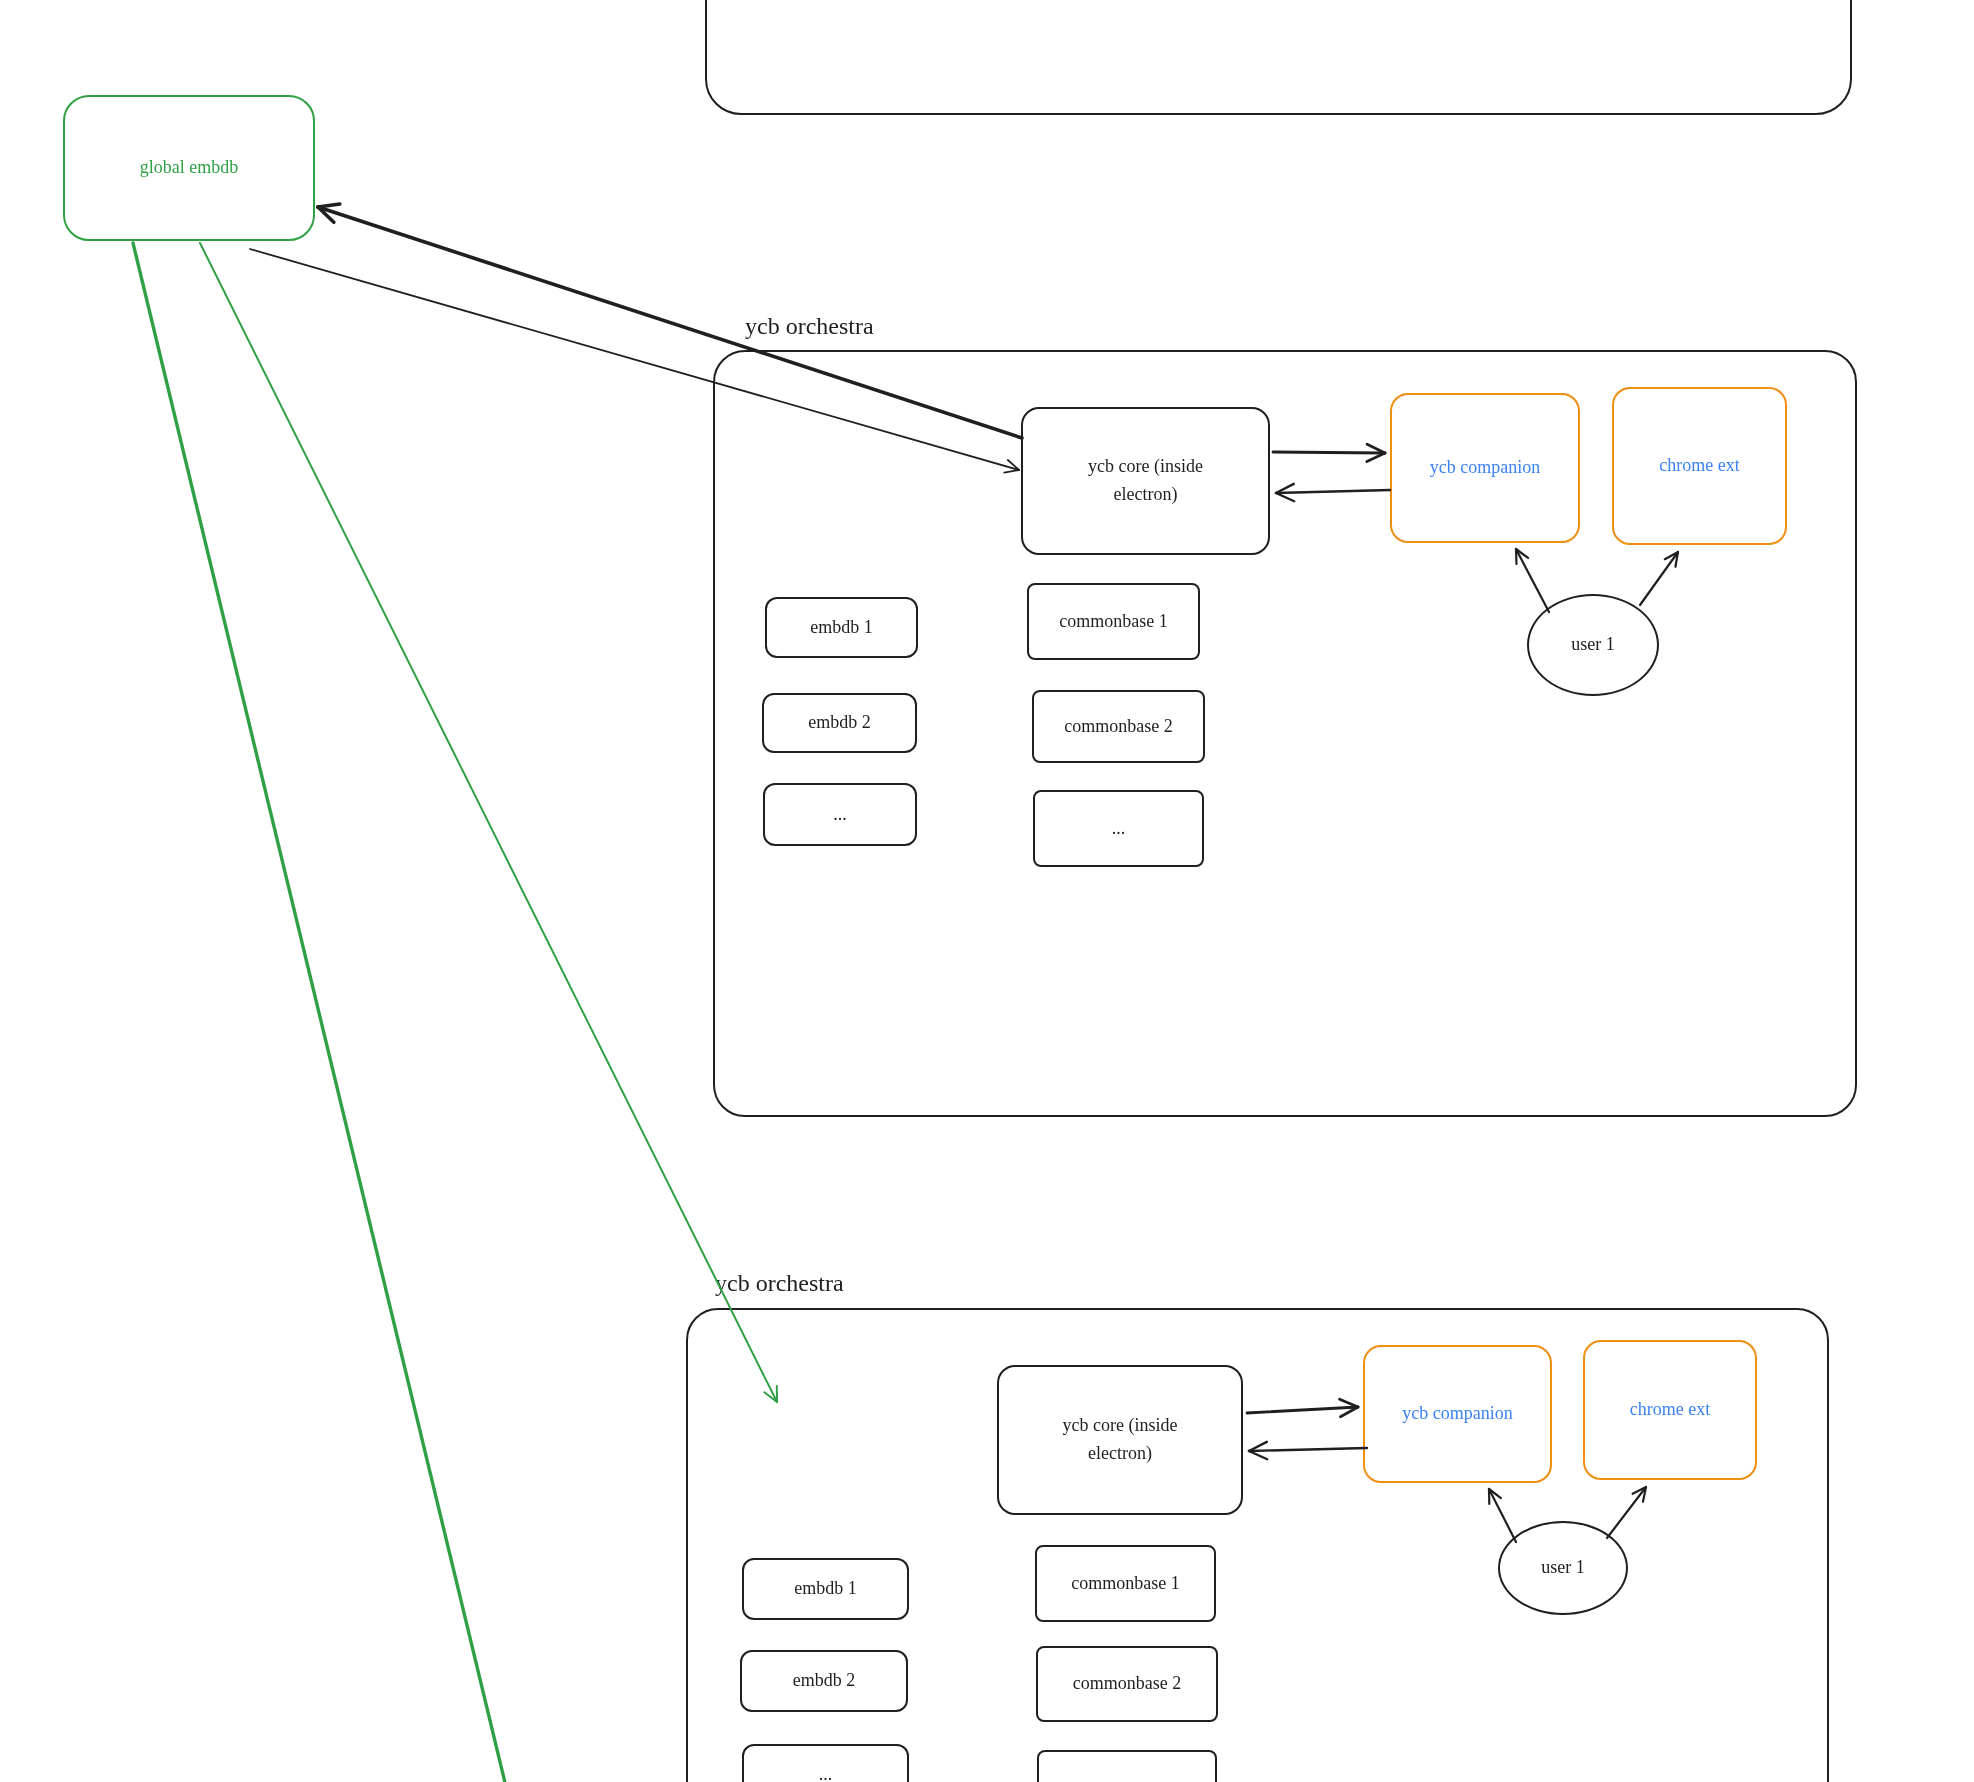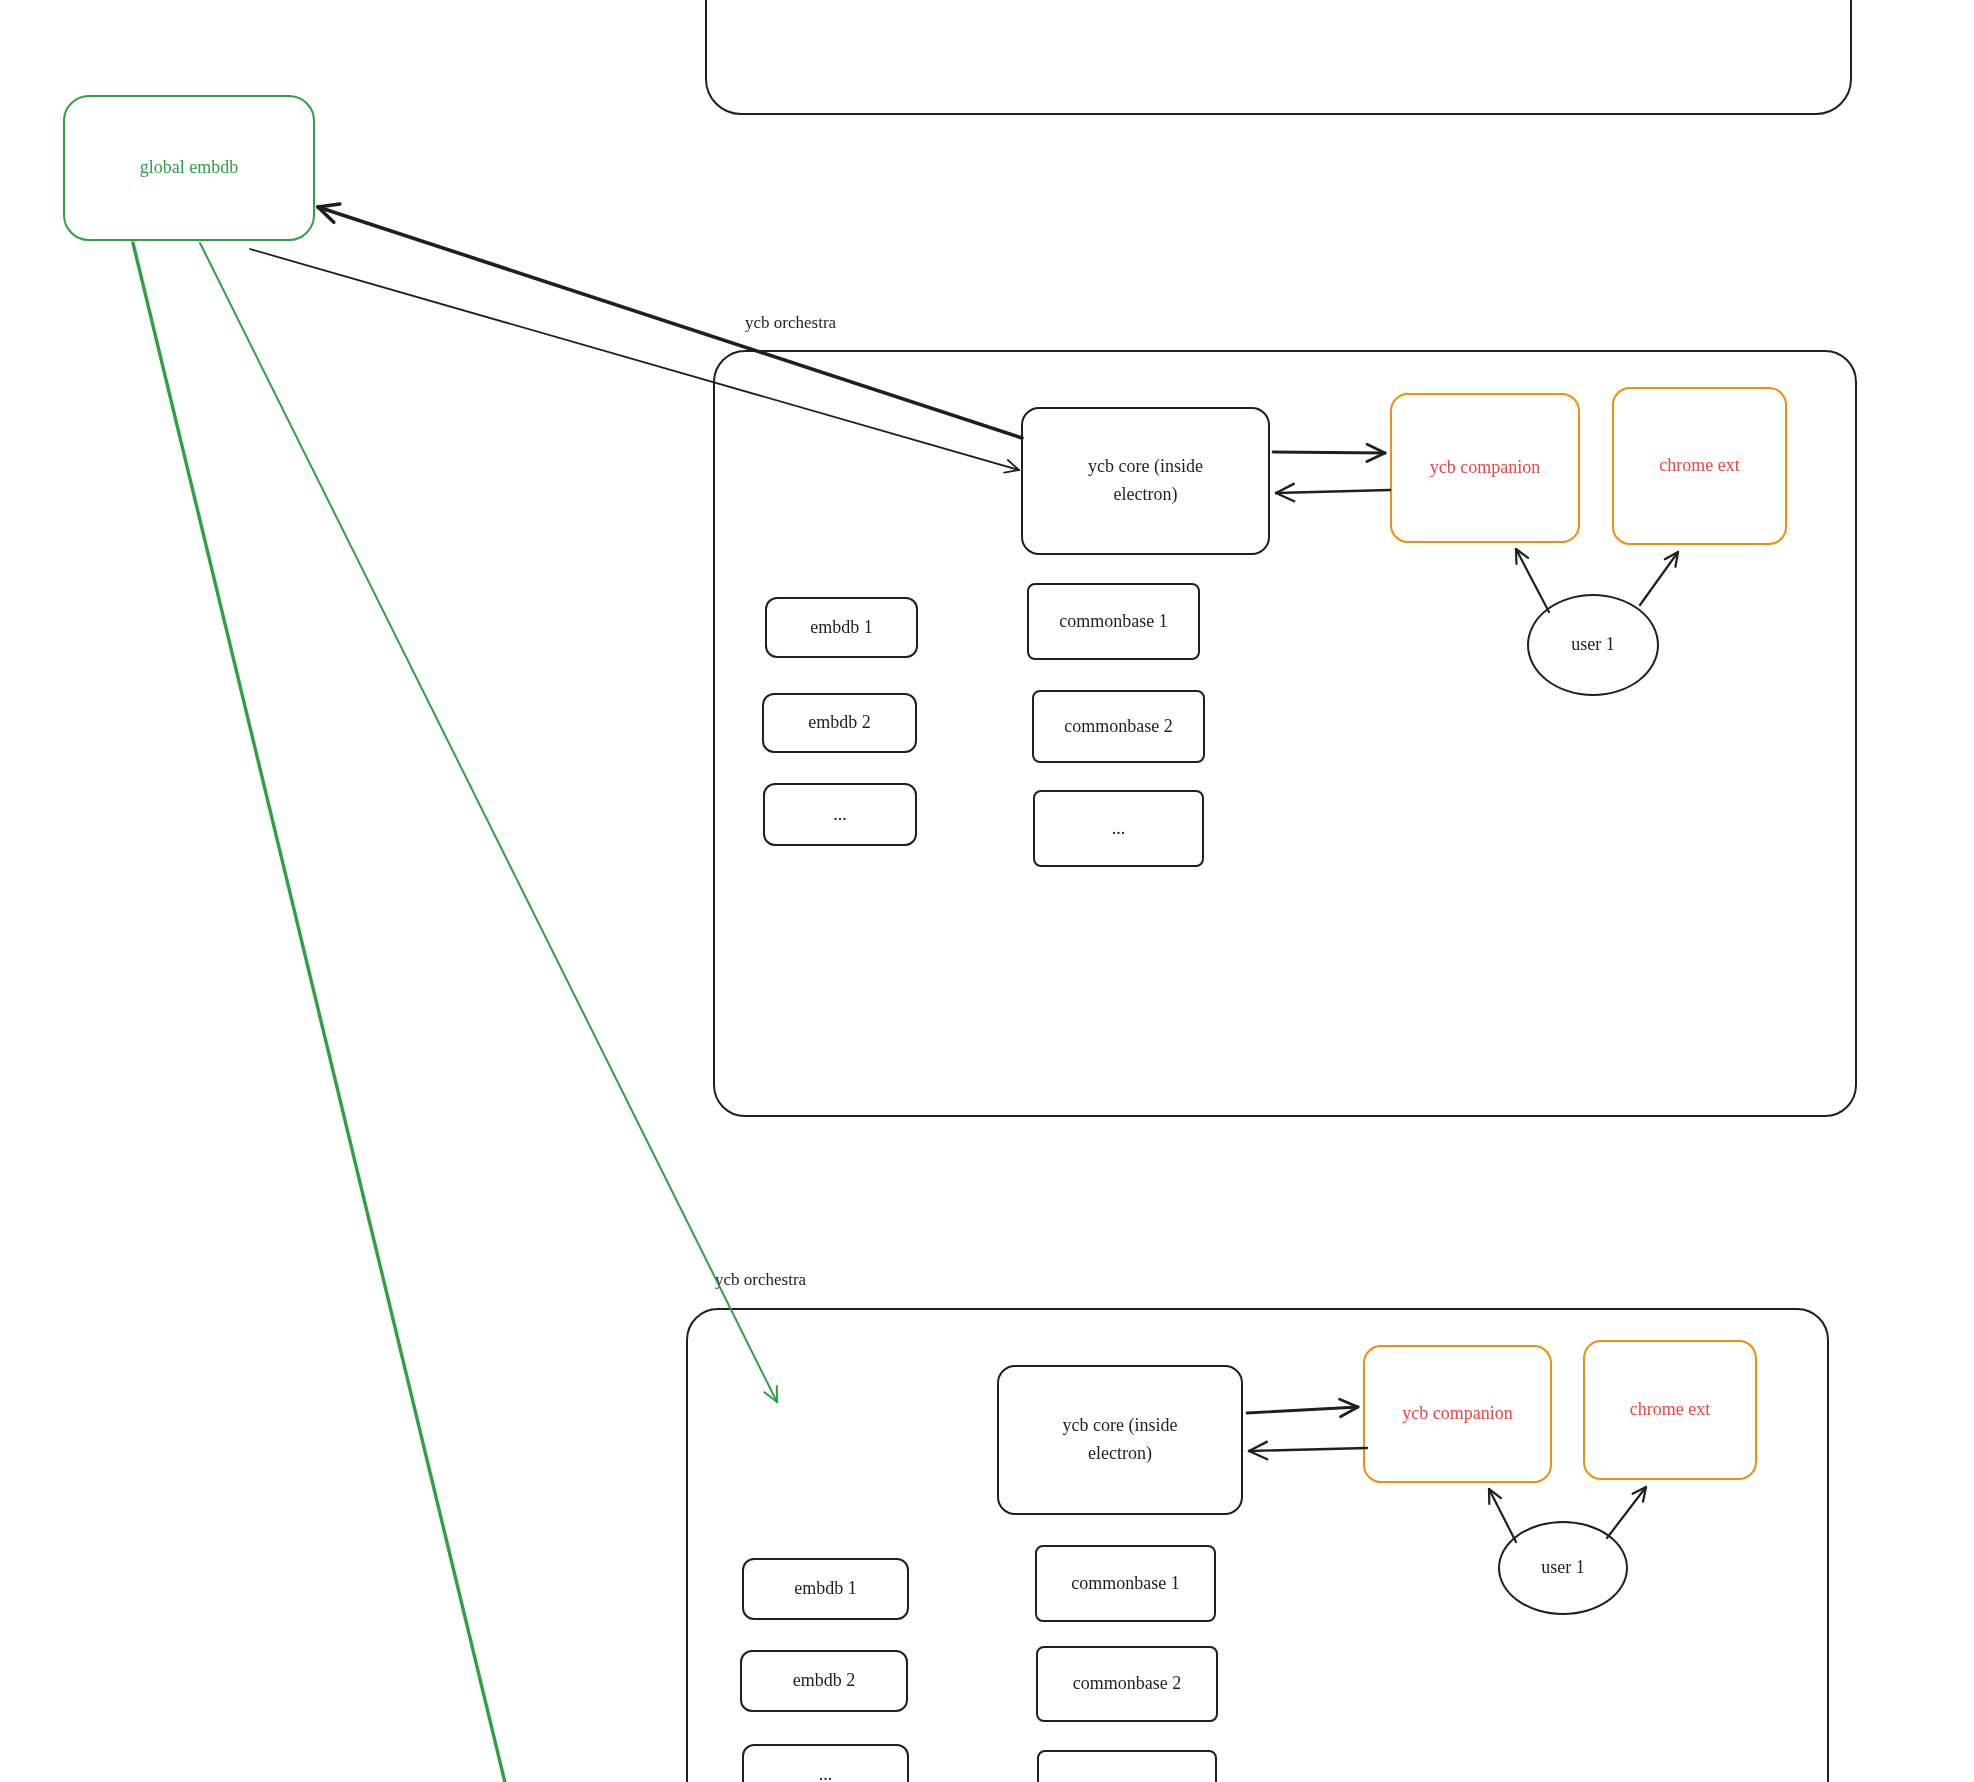--- a/index.html
+++ b/index.html
@@ -14,24 +14,24 @@
   .node{
     position:absolute;box-sizing:border-box;background:#ffffff;
     border:2.2px solid #1f1f1f;display:flex;align-items:center;justify-content:center;
     text-align:center;font-size:18px;line-height:1.55;
   }
   .node .lbl{display:block;}
   .small{border-radius:12px;}
   .mid{border-radius:8px;}
   .big{border-radius:18px;}
   .accent-green{border-color:#2fa044;color:#2fa044;}
-  .accent-orange{border-color:#ef8e11;color:#ef4444;border-width:2.4px;justify-content:center;}
+  .accent-orange{border-color:#ef8e11;color:#3b82f6;border-width:2.4px;justify-content:center;}
   .ellipse{border-radius:50%;border-width:2.6px;}
   .frame-label{
-    position:absolute;font-size:17px;color:#1f1f1f;white-space:nowrap;
+    position:absolute;font-size:24px;color:#1f1f1f;white-space:nowrap;
   }
   #connector-layer{position:absolute;left:0;top:0;pointer-events:none;}
   .core-text{max-width:165px;}
 </style>
 </head>
 <body>
 
 <div id="canvas">
 
   <div class="frame" style="left:705px;top:-70px;width:1147px;height:185px;border-radius:36px;"></div>

